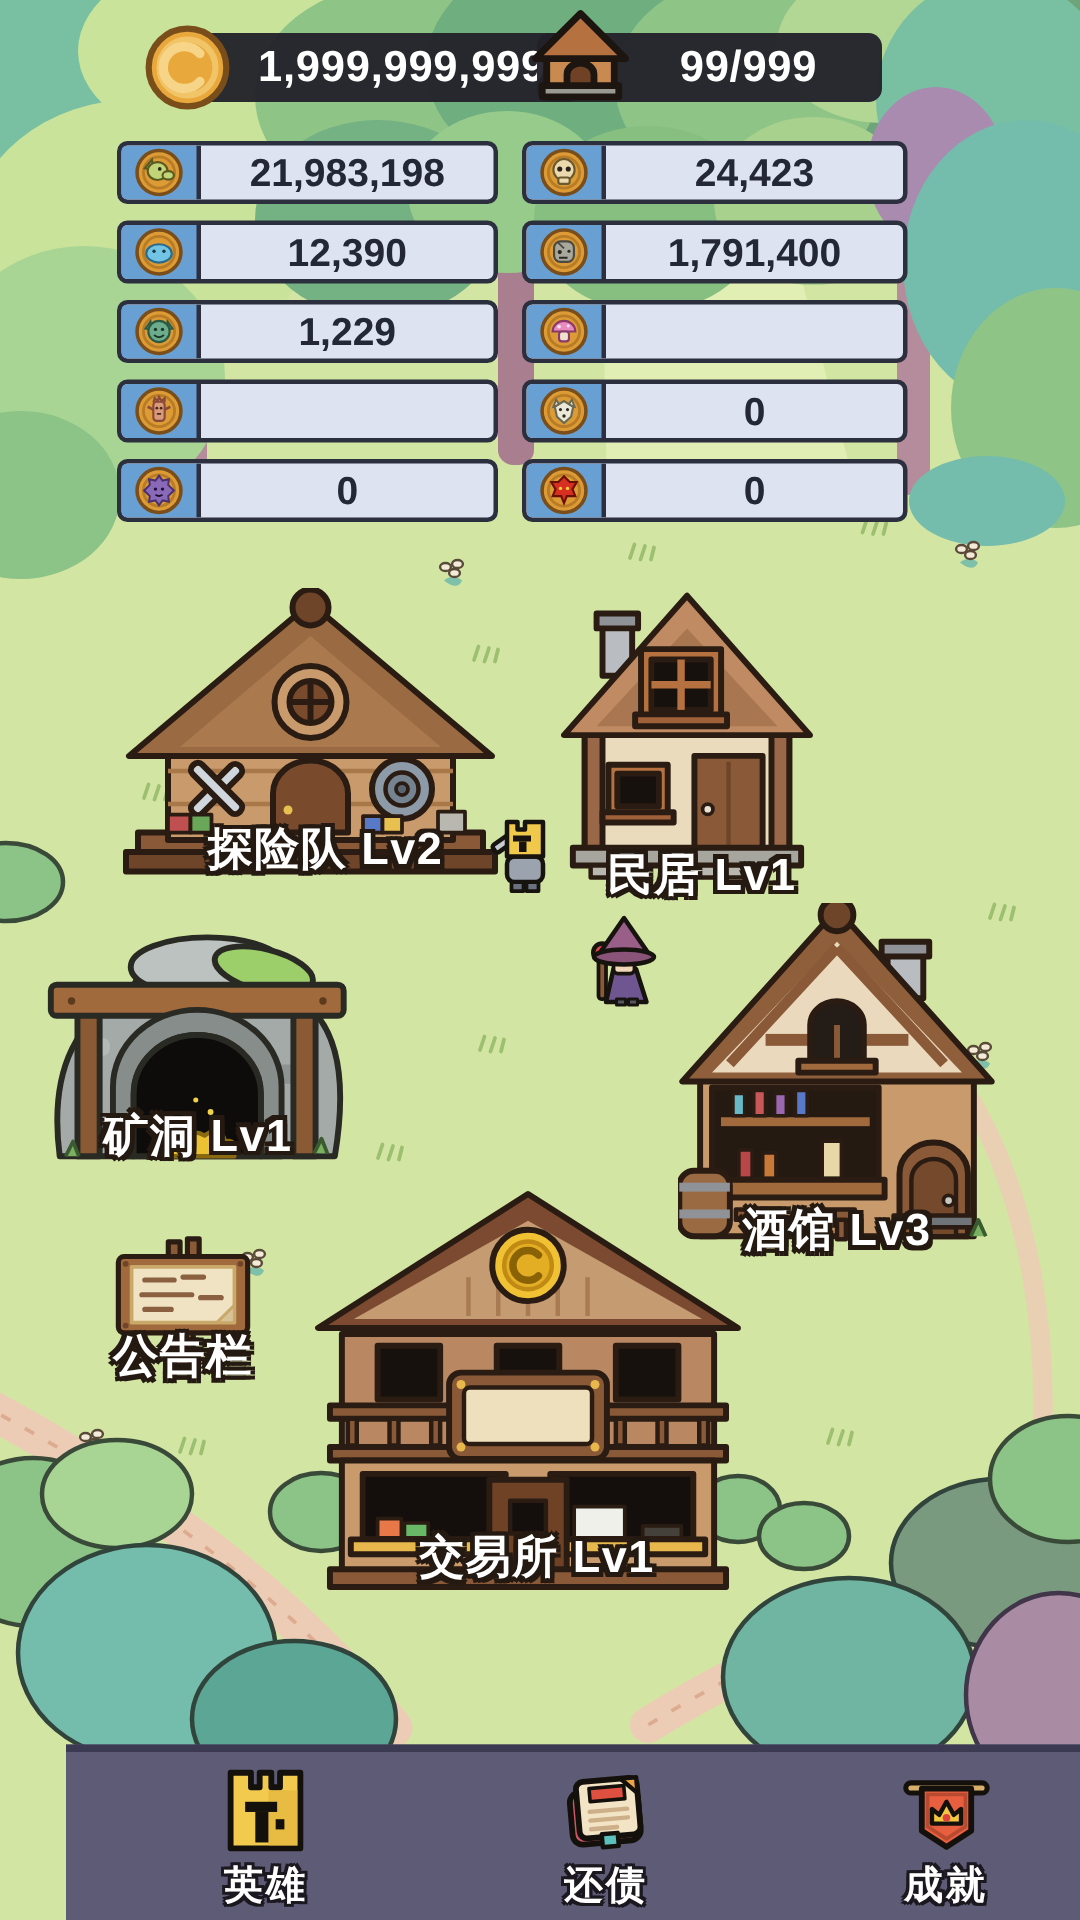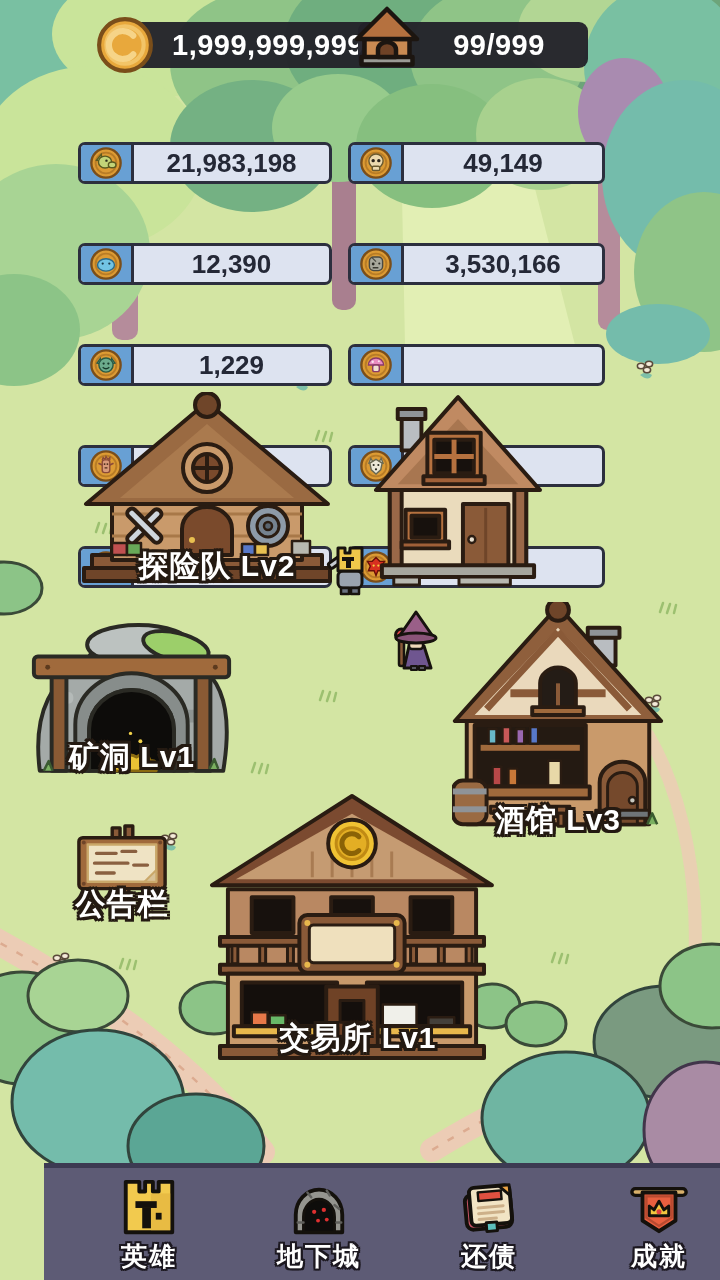--- a/index.html
+++ b/index.html
@@ -8,21 +8,21 @@
   .abs{position:absolute;}
   
   .pill{position:absolute;height:46px;background:rgba(34,33,41,.95);border-radius:9px;
         display:flex;align-items:center;justify-content:center;color:#fff;
         font-weight:bold;font-size:29px;letter-spacing:.5px;}
   .pill .picon{position:absolute;}
   
   .res-grid{position:absolute;left:78px;top:94px;display:grid;
             grid-template-columns:254px 257px;column-gap:16px;row-gap:11px;}
   .res-row{height:42px;box-sizing:border-box;border:3px solid #2c2f3e;border-radius:7px;
-           background:#dde3f0;display:flex;align-items:stretch;overflow:hidden;margin-top:48px;}
+           background:#dde3f0;display:flex;align-items:stretch;overflow:hidden;}
   .res-ic{width:50px;flex:0 0 50px;background:#68a0d4;border-right:3px solid #2c2f3e;
           display:flex;align-items:center;justify-content:center;}
   .res-val{flex:1;display:flex;align-items:center;justify-content:center;
            font-weight:bold;font-size:26px;color:#242836;}
   
   .blabel{position:absolute;text-align:center;font-weight:bold;font-size:30px;color:#fff;
           letter-spacing:1px;
           text-shadow:-3px -3px 0 #241a12,0 -3px 0 #241a12,3px -3px 0 #241a12,
                       -3px 0 0 #241a12,3px 0 0 #241a12,
                       -3px 3px 0 #241a12,0 3px 0 #241a12,3px 3px 0 #241a12;}
@@ -159,21 +159,21 @@
       <span class="res-ic">
           <svg width="34" height="34" viewBox="0 0 36 36">
         <circle cx="18" cy="18" r="15.5" fill="#dc9b34" stroke="#7a4e1a" stroke-width="2.5"></circle>
         <circle cx="18" cy="18" r="11" fill="none" stroke="#b87c26" stroke-width="2"></circle>
         <circle cx="18" cy="16" r="7.5" fill="#ecd9ae" stroke="#6a5a30" stroke-width="1.5"></circle>
         <rect x="14" y="21.5" width="8" height="4.5" rx="1.5" fill="#ecd9ae" stroke="#6a5a30" stroke-width="1.5"></rect>
         <circle cx="15" cy="15.5" r="1.8" fill="#2a221a"></circle>
             <circle cx="21" cy="15.5" r="1.8" fill="#2a221a"></circle>
       </svg>
         </span>
-      <span class="res-val">49,149</span>
+      <span class="res-val">24,423</span>
     </div>
     <div class="res-row">
       <span class="res-ic">
           <svg width="34" height="34" viewBox="0 0 36 36">
         <circle cx="18" cy="18" r="15.5" fill="#dc9b34" stroke="#7a4e1a" stroke-width="2.5"></circle>
         <circle cx="18" cy="18" r="11" fill="none" stroke="#b87c26" stroke-width="2"></circle>
         <ellipse cx="18" cy="19" rx="9" ry="6.5" fill="#72c4e4" stroke="#2a6a8a" stroke-width="1.5"></ellipse>
         <circle cx="14.5" cy="17.5" r="1.2" fill="#1a3a4a"></circle>
             <circle cx="21.5" cy="17.5" r="1.2" fill="#1a3a4a"></circle>
       </svg>
@@ -185,21 +185,21 @@
           <svg width="34" height="34" viewBox="0 0 36 36">
         <circle cx="18" cy="18" r="15.5" fill="#dc9b34" stroke="#7a4e1a" stroke-width="2.5"></circle>
         <circle cx="18" cy="18" r="11" fill="none" stroke="#b87c26" stroke-width="2"></circle>
         <rect x="11" y="10.5" width="14" height="14.5" rx="4.5" fill="#a8a89c" stroke="#4a4a42" stroke-width="1.5"></rect>
         <path d="M14,11.5 l4,4" stroke="#4a4a42" stroke-width="1.3"></path>
         <circle cx="15" cy="18" r="1.5" fill="#2a2a24"></circle>
             <circle cx="21.5" cy="17.5" r="1.1" fill="#2a2a24"></circle>
         <path d="M14.5,22 h6" stroke="#2a2a24" stroke-width="1.4"></path>
       </svg>
         </span>
-      <span class="res-val">3,530,166</span>
+      <span class="res-val">1,791,400</span>
     </div>
     <div class="res-row">
       <span class="res-ic">
           <svg width="34" height="34" viewBox="0 0 36 36">
         <circle cx="18" cy="18" r="15.5" fill="#dc9b34" stroke="#7a4e1a" stroke-width="2.5"></circle>
         <circle cx="18" cy="18" r="11" fill="none" stroke="#b87c26" stroke-width="2"></circle>
         <polygon points="8.5,16 12,11 13,17" fill="#6cab8c" stroke="#2a5a44" stroke-width="1.4"></polygon>
         <polygon points="27.5,16 24,11 23,17" fill="#6cab8c" stroke="#2a5a44" stroke-width="1.4"></polygon>
         <circle cx="18" cy="18" r="7.5" fill="#6cab8c" stroke="#2a5a44" stroke-width="1.5"></circle>
         <circle cx="15.5" cy="16.5" r="1.2" fill="#183a2a"></circle>
@@ -333,20 +333,21 @@
         <rect x="28" y="152" width="48" height="7" fill="#a06038"></rect>
         <rect x="90" y="114" width="46" height="64" fill="#8a5a38"></rect>
         <line x1="113" y1="118" x2="113" y2="174" stroke="#6f4529" stroke-width="3"></line>
         <circle cx="99" cy="150" r="3.5" fill="#e8e0d0" stroke-width="2.5"></circle>
         <rect x="8" y="176" width="154" height="12" fill="#a6a69e"></rect>
         <rect x="20" y="188" width="26" height="8" fill="#b8b8b0" stroke-width="3"></rect>
         <rect x="86" y="188" width="52" height="8" fill="#b8b8b0" stroke-width="3"></rect>
       </g>
     </svg>
   </div>
+  <div class="blabel" style="left:384px;top:563px;width:168px">民居 Lv1</div>
 
   <div class="bld" style="left:26px;top:600px">
     <svg width="212" height="182" viewBox="0 0 215 182">
       <g stroke="#2a2a24" stroke-width="4" stroke-linejoin="round">
         <path d="M14,172 C 6,110 28,78 62,60 C 74,34 104,26 120,28 C 150,26 168,48 176,66 C 204,84 208,124 200,172 Z" fill="#a4aaa8"></path>
         <ellipse cx="114" cy="44" rx="52" ry="20" fill="#bcc2c0"></ellipse>
         <ellipse cx="152" cy="46" rx="34" ry="14" fill="#9ccf6a" transform="rotate(14 152 46)"></ellipse>
         <rect x="56" y="96" width="22" height="14" rx="5" fill="#8e9492" stroke="none"></rect>
         <rect x="160" y="110" width="20" height="13" rx="5" fill="#8e9492" stroke="none"></rect>
         <rect x="30" y="92" width="18" height="12" rx="5" fill="#b4bab8" stroke="none"></rect>
@@ -514,32 +515,20 @@
         <path d="M8,6 H22 V16 H28 V6 H36 V16 H42 V6 H56 V58 H8 Z" fill="#f2ca4e" stroke="#14110c" stroke-width="4" stroke-linejoin="round"></path>
         <path d="M34,18 H54 V56 H34 Z" fill="#e2b23e" opacity=".65"></path>
         <rect x="18" y="26" width="22" height="7" fill="#14110c"></rect>
         <rect x="25" y="33" width="9" height="21" fill="#14110c"></rect>
         <rect x="39" y="38" width="6" height="7" fill="#14110c"></rect>
       </svg>
       <span class="nav-label">英雄</span>
     </div>
     <div class="nav-item">
       <svg width="62" height="62" viewBox="0 0 64 64">
-        <path d="M8,58 V40 a24,26 0 0 1 48,0 V58 Z" fill="#95958f" stroke="#14110c" stroke-width="4" stroke-linejoin="round"></path>
-        <path d="M16,58 V42 a16,18 0 0 1 32,0 V58 Z" fill="#0e0d0b" stroke="#14110c" stroke-width="3"></path>
-        <path d="M10,48 h6 M48,30 l5,4 M20,17 l4,5 M40,15 l3,5 M50,48 h5" stroke="#60605c" stroke-width="2.5" stroke-linecap="round"></path>
-        <circle cx="27" cy="37" r="2.2" fill="#e03030"></circle>
-          <circle cx="37" cy="35" r="2.2" fill="#e03030"></circle>
-        <circle cx="31" cy="46" r="2" fill="#e03030"></circle>
-          <circle cx="40" cy="45" r="2" fill="#e03030"></circle>
-      </svg>
-      <span class="nav-label">地下城</span>
-    </div>
-    <div class="nav-item">
-      <svg width="62" height="62" viewBox="0 0 64 64">
         <g transform="rotate(-5 32 36)" stroke="#14110c" stroke-linejoin="round">
           <rect x="8" y="18" width="47" height="36" rx="7" fill="#cc5668" stroke-width="4"></rect>
           <rect x="13" y="11" width="42" height="39" rx="5" fill="#f2e4c4" stroke-width="4"></rect>
           <polygon points="44,11 55,11 55,22" fill="#eca444" stroke-width="3"></polygon>
           <rect x="22" y="16" width="24" height="9" fill="#e05040" stroke-width="2.5"></rect>
           <path d="M21,32 h26 M21,38 h26 M21,44 h18" stroke="#cdb089" stroke-width="3" stroke-linecap="round"></path>
           <rect x="28" y="48" width="11" height="9" fill="#5cc0bd" stroke-width="3"></rect>
         </g>
       </svg>
       <span class="nav-label">还债</span>

